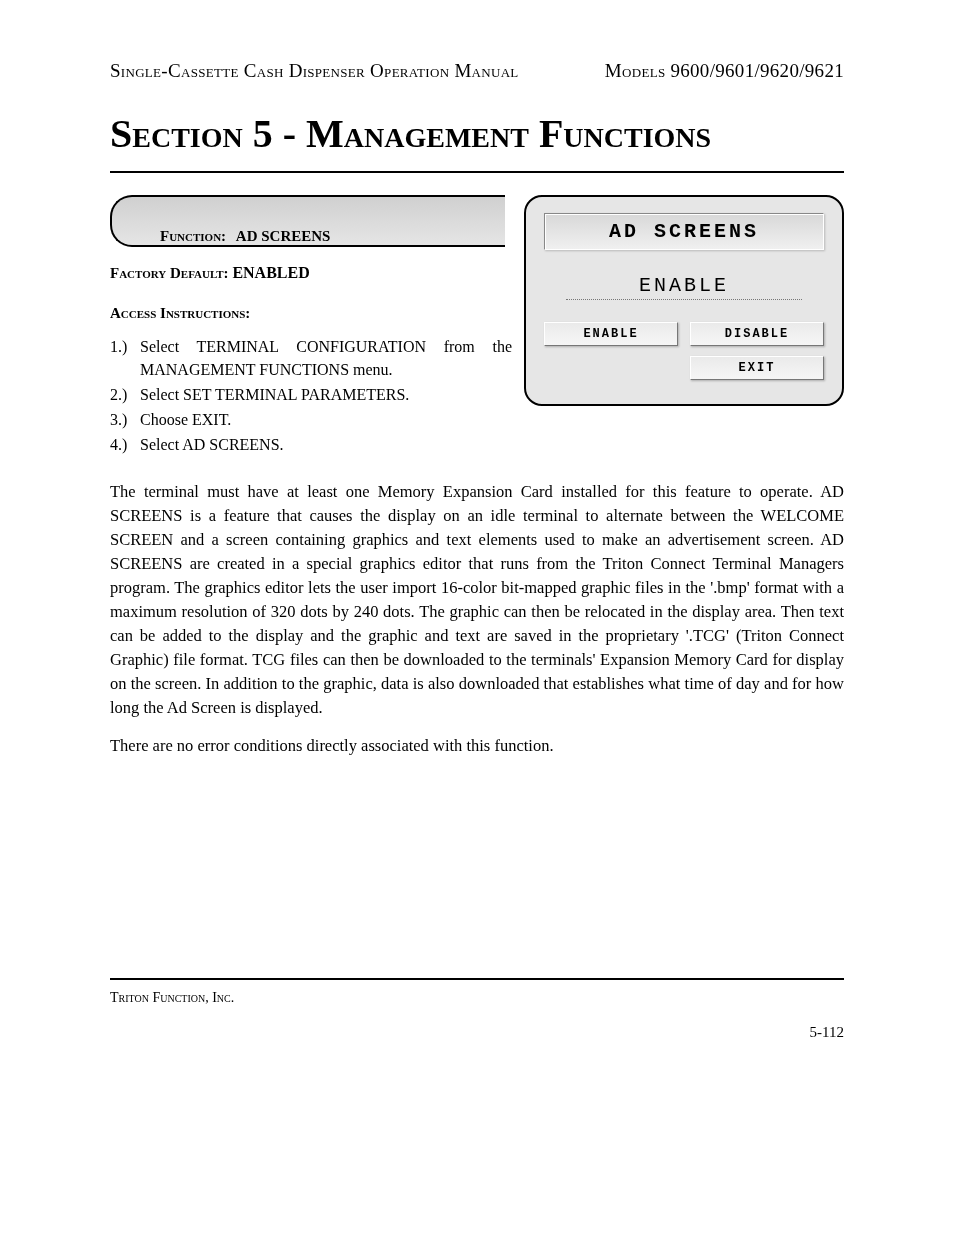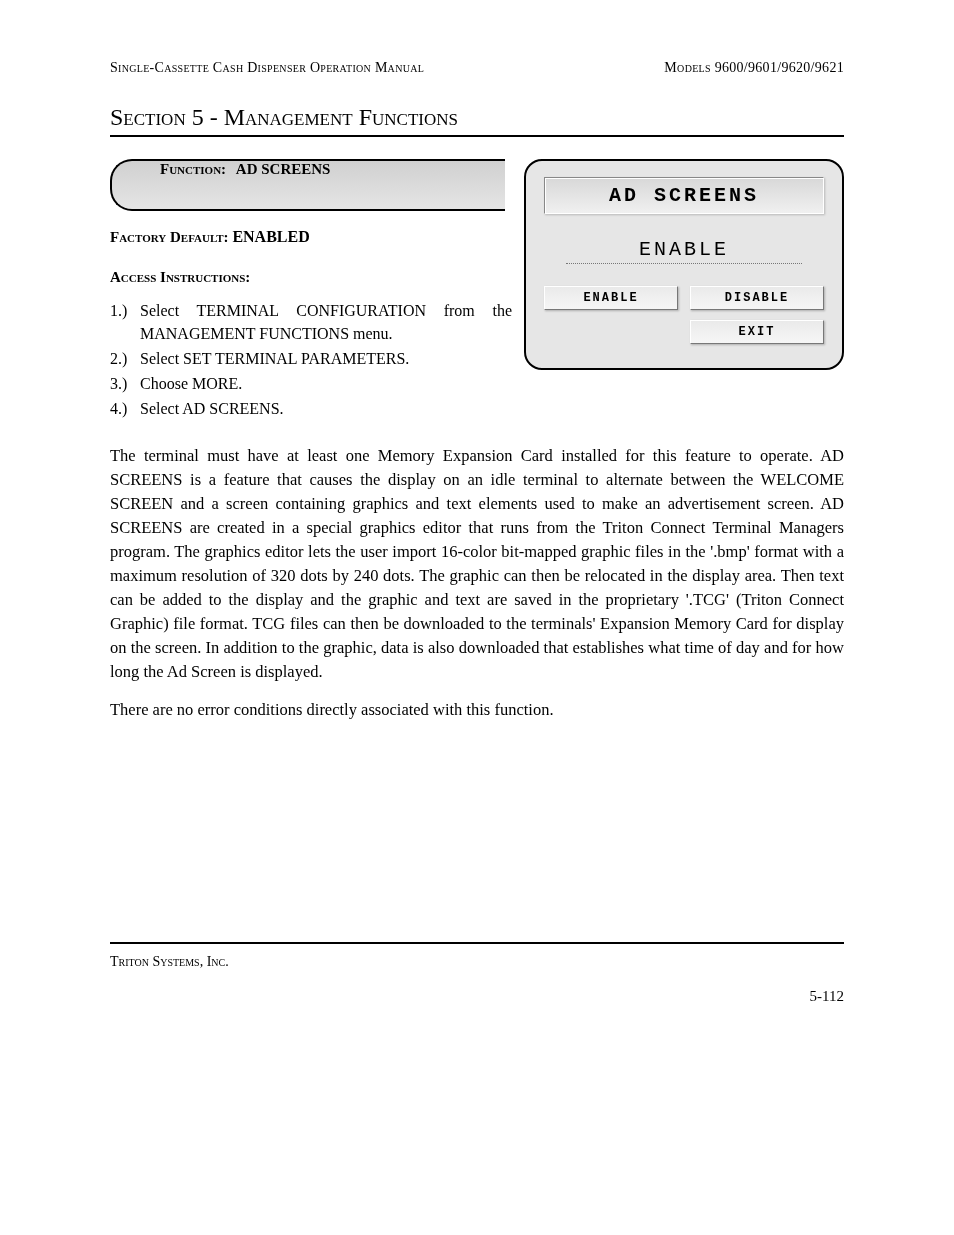--- a/index.html
+++ b/index.html
@@ -10,49 +10,49 @@
     color: #000;
     width: 954px;
   }
   .page {
     padding: 60px 110px 40px 110px;
   }
   .running-head {
     display: flex;
     justify-content: space-between;
     font-variant: small-caps;
-    font-size: 14px;
+    font-size: 19px;
     letter-spacing: 0.3px;
   }
   .section-title {
-    font-size: 24px;
-    font-weight: normal;
+    font-size: 40px;
+    font-weight: bold;
     font-variant: small-caps;
     margin-top: 28px;
-    margin-bottom: 4px;
+    margin-bottom: 14px;
   }
   hr.rule {
     border: none;
     border-top: 2px solid #000;
     margin: 4px 0 22px 0;
   }
   .content-flow {
     text-align: justify;
   }
   .function-bar {
     float: left;
     width: 395px;
     height: 52px;
     background: linear-gradient(#d0d0d0, #e5e5e5);
     border: 2px solid #000;
     border-right: none;
     border-top-left-radius: 22px;
     border-bottom-left-radius: 22px;
     display: flex;
-    align-items: flex-start;
+    align-items: flex-end;
     padding-left: 48px;
     font-weight: bold;
     font-size: 15px;
     box-sizing: border-box;
     margin-right: 0;
     margin-bottom: 14px;
   }
   .function-bar .lbl { font-variant: small-caps; margin-right: 6px; }
   .screen-box {
     float: right;
@@ -197,29 +197,29 @@
       <div class="sub-head">
         <span>Factory Default:</span>
         <span class="plain">ENABLED</span>
       </div>
 
       <div class="sub-head">Access Instructions:</div>
 
       <ol class="steps">
         <li><span class="num">1.)</span><span>Select TERMINAL CONFIGURATION from the MANAGEMENT FUNCTIONS menu.</span></li>
         <li><span class="num">2.)</span><span>Select SET TERMINAL PARAMETERS.</span></li>
-        <li><span class="num">3.)</span><span>Choose MORE.</span></li>
+        <li><span class="num">3.)</span><span>Choose EXIT.</span></li>
         <li><span class="num">4.)</span><span>Select AD SCREENS.</span></li>
       </ol>
     </div>
 
     <div class="clear"></div>
 
     <p class="body">The terminal must have at least one Memory Expansion Card installed for this feature to operate. AD SCREENS is a feature that causes the display on an idle terminal to alternate between the WELCOME SCREEN and a screen containing graphics and text elements used to make an advertisement screen.  AD SCREENS are created in a special graphics editor that runs from the Triton Connect Terminal Managers program.  The graphics editor lets the user import 16-color bit-mapped graphic files in the '.bmp' format with a maximum resolution of 320 dots by 240 dots.  The graphic can then be relocated in the display area.  Then text can be added to the display and the graphic and text are saved in the proprietary '.TCG' (Triton Connect Graphic) file format.  TCG files can then be downloaded to the terminals' Expansion Memory Card for display on the screen.  In addition to the graphic, data is also downloaded that establishes what time of day and for how long the Ad Screen is displayed.</p>
 
     <p class="body" style="text-align:left">There are no error conditions directly associated with this function.</p>
 
   </div>
 
   <hr class="footer-rule">
-  <div class="footer-line">Triton Systems, Inc.</div>
+  <div class="footer-line">Triton Function, Inc.</div>
   <div class="page-num">5-112</div>
 </div>
 
 </body></html>

